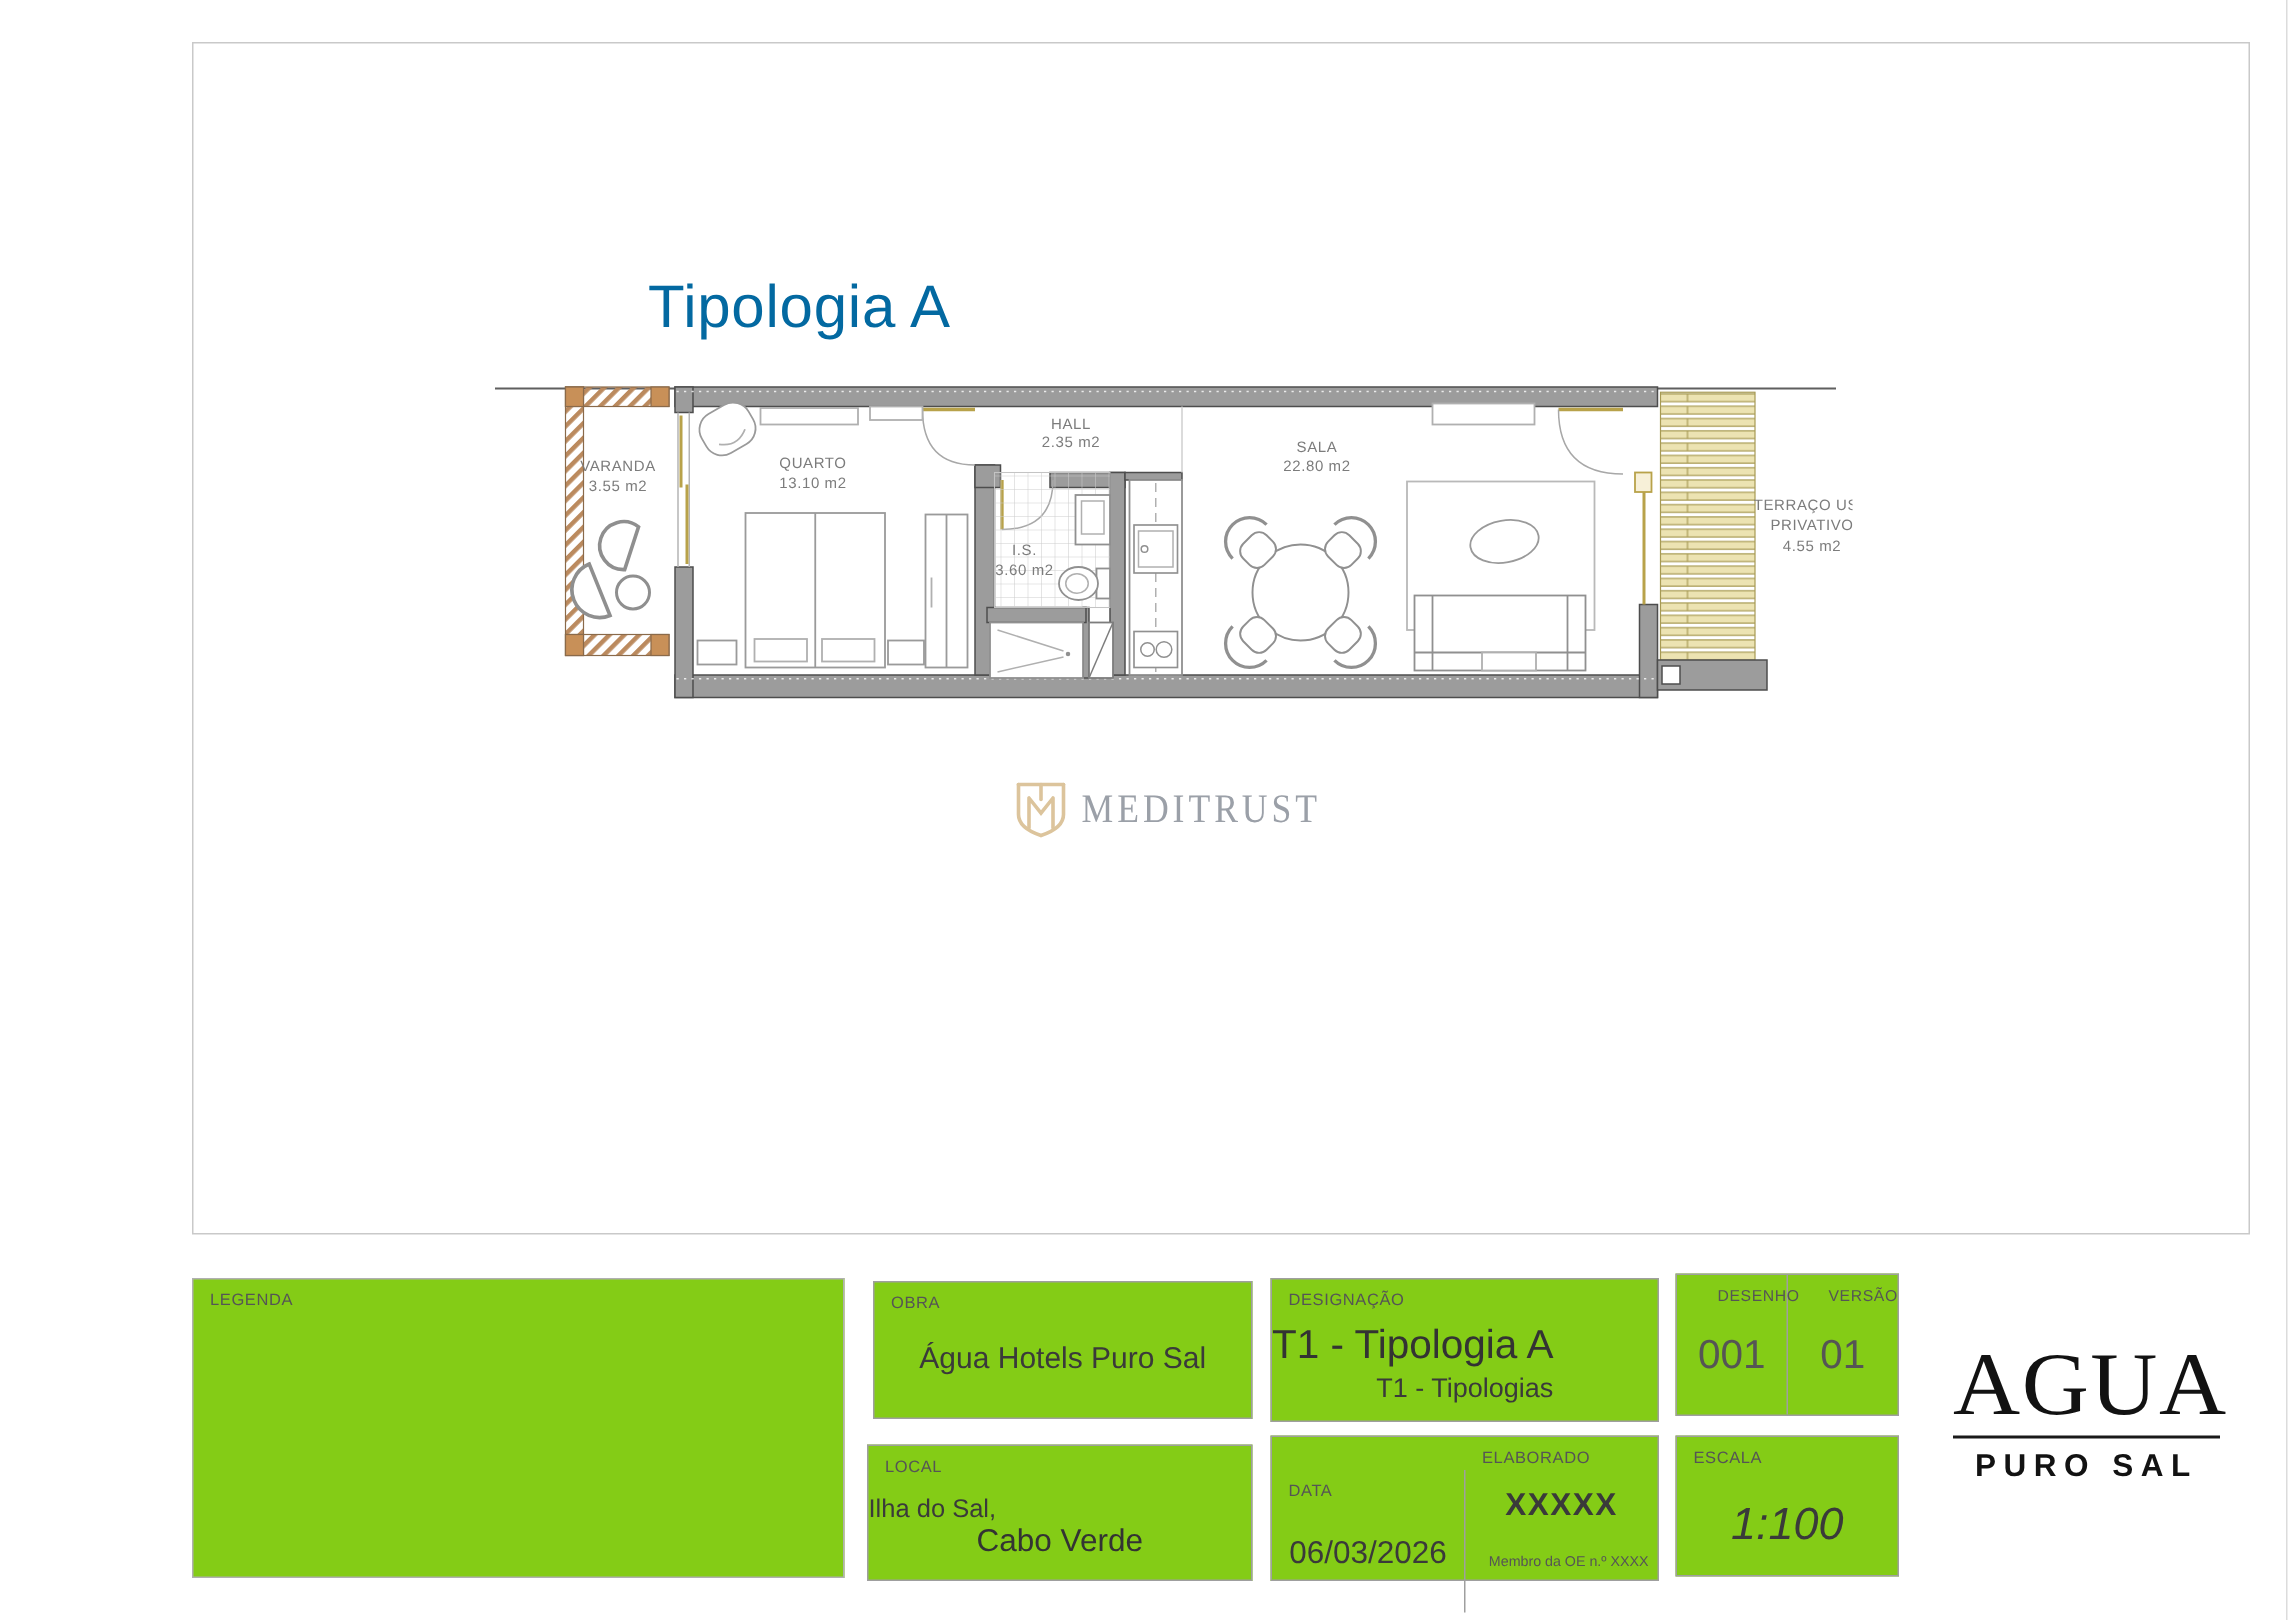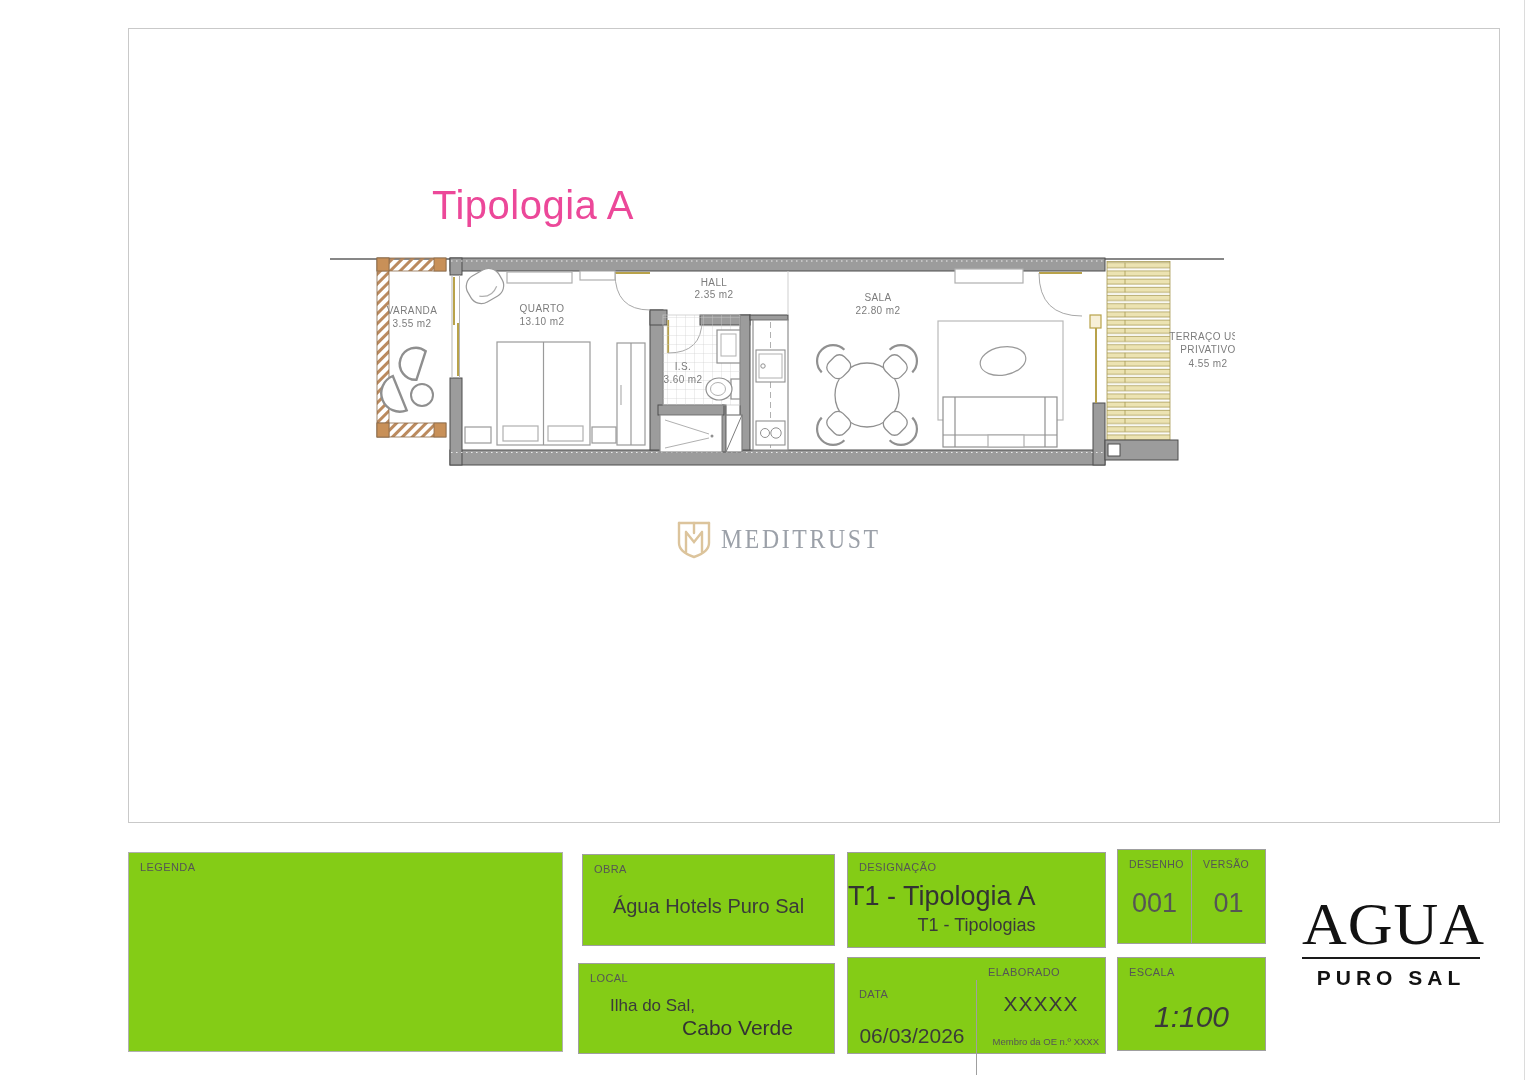--- a/index.html
+++ b/index.html
@@ -1,51 +1,51 @@
 <!DOCTYPE html>
 <html><head>
 <meta charset="utf-8">
 <style>
   html,body{margin:0;padding:0;background:#fff;}
   .sheet{position:relative;width:1528px;height:1080px;background:#fff;overflow:hidden;
          font-family:"Liberation Sans",sans-serif;color:#444;}
   .drawing-border{position:absolute;left:128px;top:28px;width:1372px;height:795px;
          border:1px solid #c9c9c9;background:#fff;box-sizing:border-box;}
   .page-edge{position:absolute;left:1524px;top:0;width:1px;height:1080px;background:#dcdcdc;}
-  .plan-title{position:absolute;left:432px;top:183px;font-size:40px;color:#ec4899;letter-spacing:.5px;}
+  .plan-title{position:absolute;left:432px;top:183px;font-size:40px;color:#0369a1;letter-spacing:.5px;}
   .floorplan{position:absolute;left:325px;top:245px;}
 
   
   .watermark{position:absolute;left:676px;top:518px;display:flex;align-items:center;}
   .wm-text{font-family:"Liberation Serif",serif;font-size:27px;letter-spacing:3px;color:#9ba0a8;
            margin-left:9px;transform:scaleX(.88);transform-origin:left center;}
 
   
   .disclaimer{position:absolute;left:578px;top:835px;font-size:10.5px;color:#3f3f3f;letter-spacing:.1px;}
   .tb-box{position:absolute;border:1px solid #9f9f9f;background:#84cc16;box-sizing:border-box;}
   .tb-label{position:absolute;top:8px;left:11px;font-size:11px;color:#555;letter-spacing:.4px;}
-  .tb-label.sm{font-size:10.5px;}
+  .tb-label.sm{font-size:10.5px;margin-left:16px;}
   .legenda-box{left:128px;top:852px;width:435px;height:200px;border-color:#b0b0b0;}
   .obra-box{left:582px;top:854px;width:253px;height:92px;}
   .obra-value{position:absolute;width:100%;top:40px;text-align:center;font-size:20px;color:#3a3a3a;}
   .designacao-box{left:847px;top:852px;width:259px;height:96px;}
   .designacao-value{position:absolute;width:100%;top:28px;text-align:left;font-size:27px;color:#333;}
   .designacao-sub{position:absolute;width:100%;top:62px;text-align:center;font-size:18px;color:#3a3a3a;}
   .desver-box{left:1117px;top:849px;width:149px;height:95px;display:flex;}
   .desver-cell{position:relative;flex:1;height:100%;}
   .desver-cell.first{border-right:1px solid #9f9f9f;}
   .desver-value{position:absolute;width:100%;top:38px;text-align:center;font-size:27px;color:#555;}
-  .local-box{left:578px;top:963px;width:257px;height:91px;padding-left:31px;}
+  .local-box{left:578px;top:963px;width:257px;height:91px;}
   .local-v1{position:absolute;width:100%;top:32px;font-size:17px;color:#3a3a3a;}
   .local-v2{position:absolute;width:100%;top:52px;text-align:center;font-size:21px;color:#333;}
   .dataelab-box{left:847px;top:957px;width:259px;height:97px;display:flex;}
   .data-cell{position:relative;width:128px;height:100%;border-right:1px solid #9f9f9f;margin-top:22px;}
   .elab-cell{position:relative;flex:1;height:100%;}
   .data-value{position:absolute;width:100%;top:44px;text-align:center;font-size:21px;color:#3a3a3a;}
-  .elab-value{position:absolute;width:100%;top:34px;text-align:center;font-size:21px;color:#3a3a3a;letter-spacing:1px;}
+  .elab-value{position:absolute;width:100%;top:34px;text-align:center;font-size:21px;color:#3a3a3a;letter-spacing:1px;font-weight:bold;}
   .elab-note{position:absolute;right:6px;bottom:6px;font-size:9.5px;color:#555;}
   .escala-box{left:1117px;top:957px;width:149px;height:94px;}
   .escala-value{position:absolute;width:100%;top:42px;text-align:center;font-size:30px;color:#3a3a3a;font-style:italic;}
   .brand{position:absolute;left:1302px;top:894px;width:178px;text-align:center;color:#121212;}
   .brand-name{font-family:"Liberation Serif",serif;font-size:62px;line-height:1;letter-spacing:1px;
               transform:scaleY(.96);transform-origin:center top;}
   .brand-rule{height:0;border-top:2px solid #1a1a1a;margin:1px 0 7px 0;}
   .brand-sub{font-size:21px;font-weight:bold;letter-spacing:5px;}
 </style>
 </head>

